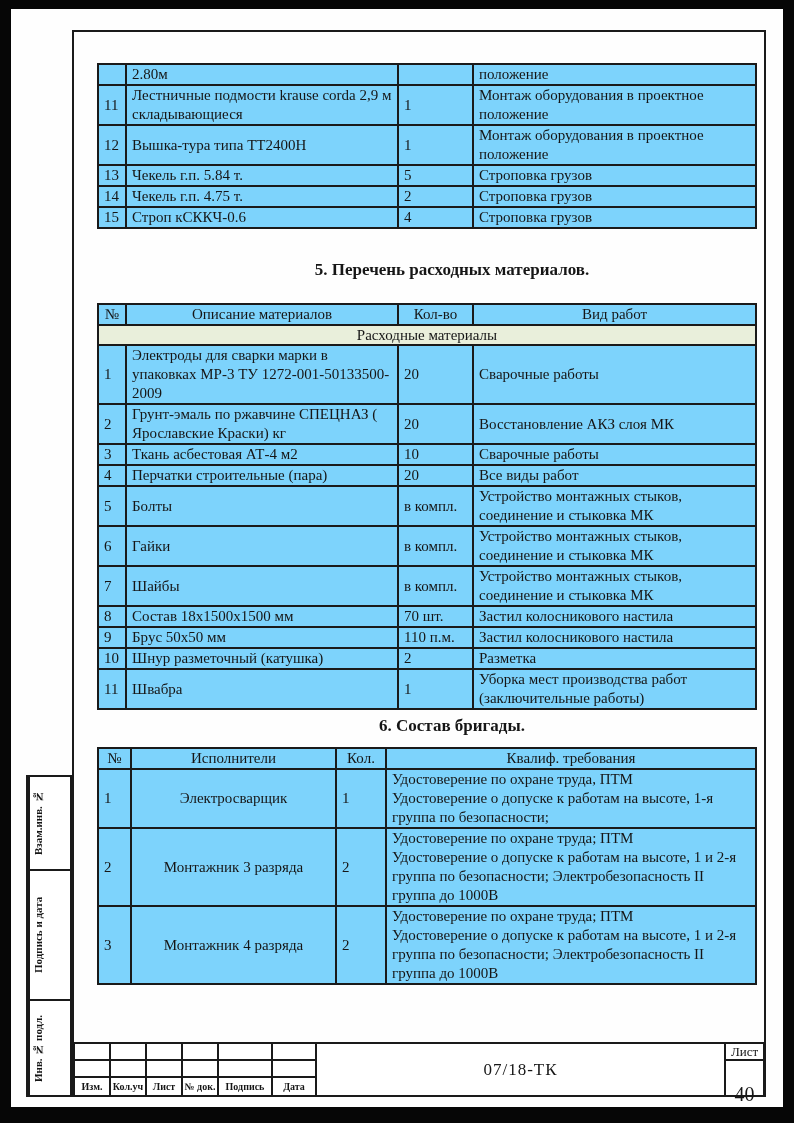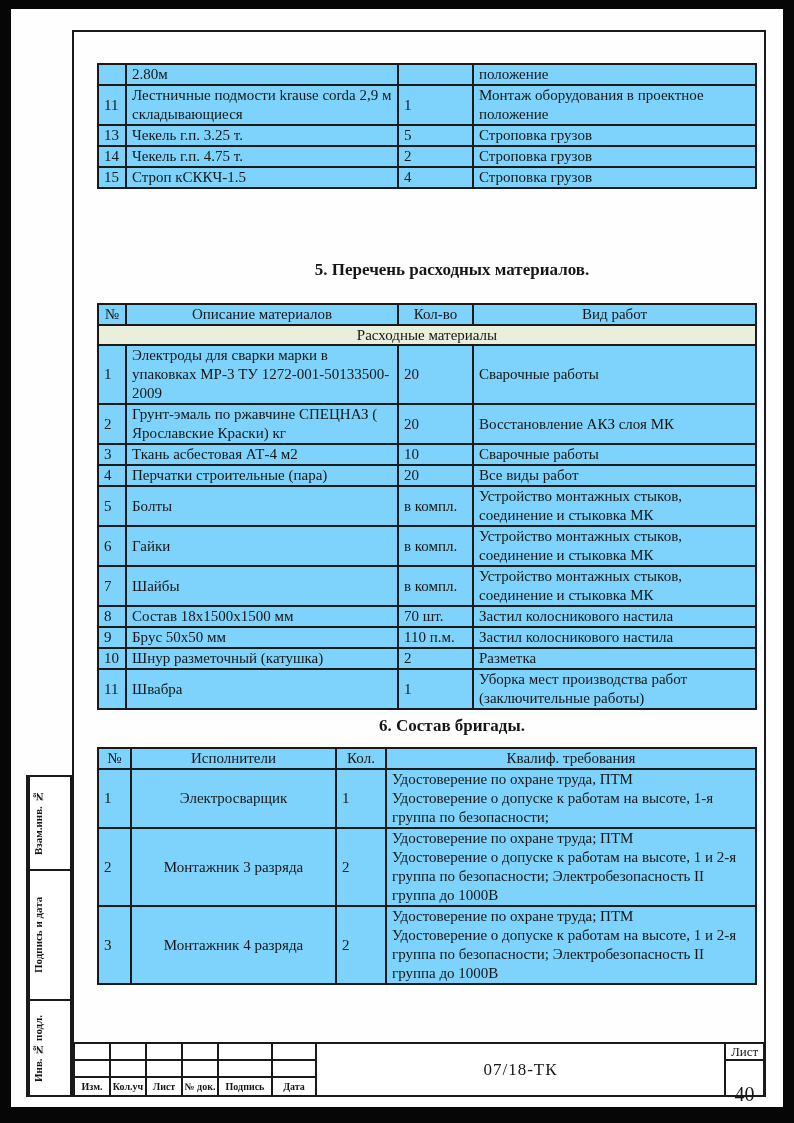--- a/index.html
+++ b/index.html
@@ -112,34 +112,40 @@
         <td class="c-qty"></td>
         <td class="c-work">положение</td>
       </tr>
       <tr>
         <td class="c-num">11</td>
         <td class="c-desc">Лестничные подмости krause corda 2,9 м складывающиеся</td>
         <td class="c-qty">1</td>
         <td class="c-work">Монтаж оборудования в проектное положение</td>
       </tr>
       <tr>
+        <td class="c-num">12</td>
+        <td class="c-desc">Вышка-тура типа ТТ2400Н</td>
+        <td class="c-qty">1</td>
+        <td class="c-work">Монтаж оборудования в проектное положение</td>
+      </tr>
+      <tr>
         <td class="c-num">13</td>
-        <td class="c-desc">Чекель г.п. 3.25 т.</td>
+        <td class="c-desc">Чекель г.п. 5.84 т.</td>
         <td class="c-qty">5</td>
         <td class="c-work">Строповка грузов</td>
       </tr>
       <tr>
         <td class="c-num">14</td>
         <td class="c-desc">Чекель г.п. 4.75 т.</td>
         <td class="c-qty">2</td>
         <td class="c-work">Строповка грузов</td>
       </tr>
       <tr>
         <td class="c-num">15</td>
-        <td class="c-desc">Строп кСККЧ-1.5</td>
+        <td class="c-desc">Строп кСККЧ-0.6</td>
         <td class="c-qty">4</td>
         <td class="c-work">Строповка грузов</td>
       </tr>
     </tbody>
   </table>
 
 <div class="sec-title" id="title-materials">5. Перечень расходных материалов.</div>
 
 <table class="doc" id="tbl-materials">
   <colgroup>

